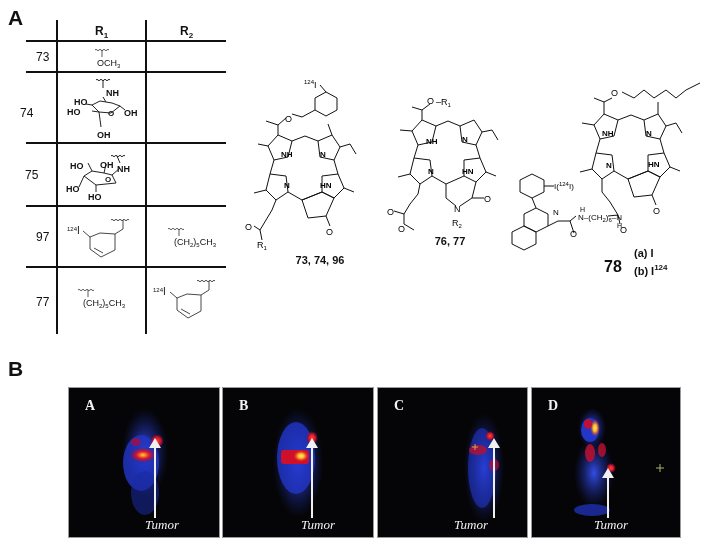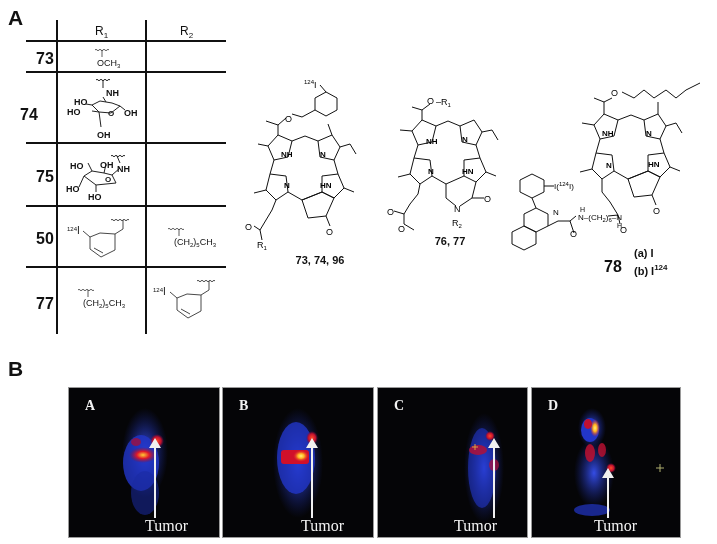--- a/index.html
+++ b/index.html
@@ -1,25 +1,25 @@
 <!DOCTYPE html>
 <html><head>
 <meta charset="utf-8">
 <style>
   html, body { margin:0; padding:0; background:#ffffff; }
   body { width:717px; height:544px; position:relative; overflow:hidden; font-family:"Liberation Sans", sans-serif; color:#111; }
   .abs { position:absolute; }
   .panel-letter { font-family:"Liberation Sans", sans-serif; font-weight:bold; font-size:21px; color:#111; }
-  .tbl-text { font-family:"Liberation Sans", sans-serif; font-weight:bold; font-size:16px; }
-  .hdr { font-family:"Liberation Sans", sans-serif; font-size:12px; }
+  .tbl-text { font-family:"Liberation Sans", sans-serif; font-weight:normal; font-size:12px; }
+  .hdr { font-family:"Liberation Sans", sans-serif; font-size:12px;font-weight:bold; }
   .hdr sub { font-size:8px; }
   .cmpd-label { font-family:"Liberation Sans", sans-serif; font-weight:bold; font-size:11px; text-align:center; }
   .pet { position:absolute; background:#050507; border:1px solid #9a9a9a; overflow:hidden; }
   .pet-letter { position:absolute; left:16px; top:10px; color:#f2f2f2; font-family:"Liberation Serif", serif; font-weight:bold; font-size:14px; }
-  .pet-tumor { position:absolute; color:#f2f2f2; font-family:"Liberation Serif", serif; font-size:16px; }
+  .pet-tumor { position:absolute; color:#f2f2f2; font-family:"Liberation Serif", serif; font-size:13px;font-style:italic; }
   svg text { font-family:"Liberation Sans", sans-serif; }
 </style>
 </head>
 <body>
 
 <div class="abs panel-letter" style="left:8px; top:6px;">A</div>
 <div class="abs panel-letter" style="left:8px; top:357px;">B</div>
 
 <div class="abs" style="left:0; top:0; width:240px; height:340px;">
   <svg width="240" height="340" style="position:absolute;left:0;top:0;">
@@ -106,22 +106,22 @@
     </g>
     <text x="153" y="292" font-size="6" fill="#111">124</text>
     <text x="163" y="295" font-size="10" fill="#111">I</text>
   </svg>
 
   <div class="abs hdr" style="left:95px; top:24px;"><span>R</span><sub>1</sub></div>
   <div class="abs hdr" style="left:180px; top:24px;"><span>R</span><sub>2</sub></div>
 
   <div class="abs tbl-text" style="left:36px; top:50px;">73</div>
   <div class="abs tbl-text" style="left:20px; top:106px;">74</div>
-  <div class="abs tbl-text" style="left:36px; top:168px;">75</div>
-  <div class="abs tbl-text" style="left:36px; top:230px;">50</div>
+  <div class="abs tbl-text" style="left:25px; top:168px;">75</div>
+  <div class="abs tbl-text" style="left:36px; top:230px;">97</div>
   <div class="abs tbl-text" style="left:36px; top:295px;">77</div>
 </div>
 
 <div class="abs" style="left:240px; top:40px; width:160px; height:240px;">
   <svg width="160" height="240">
     <g stroke="#111" fill="none" stroke-width="1">
 
       <polygon points="75,58 86,52 97,58 97,70 86,76 75,70"></polygon>
       <line x1="86" y1="52" x2="80" y2="45"></line>
       <line x1="75" y1="70" x2="62" y2="77"></line>

